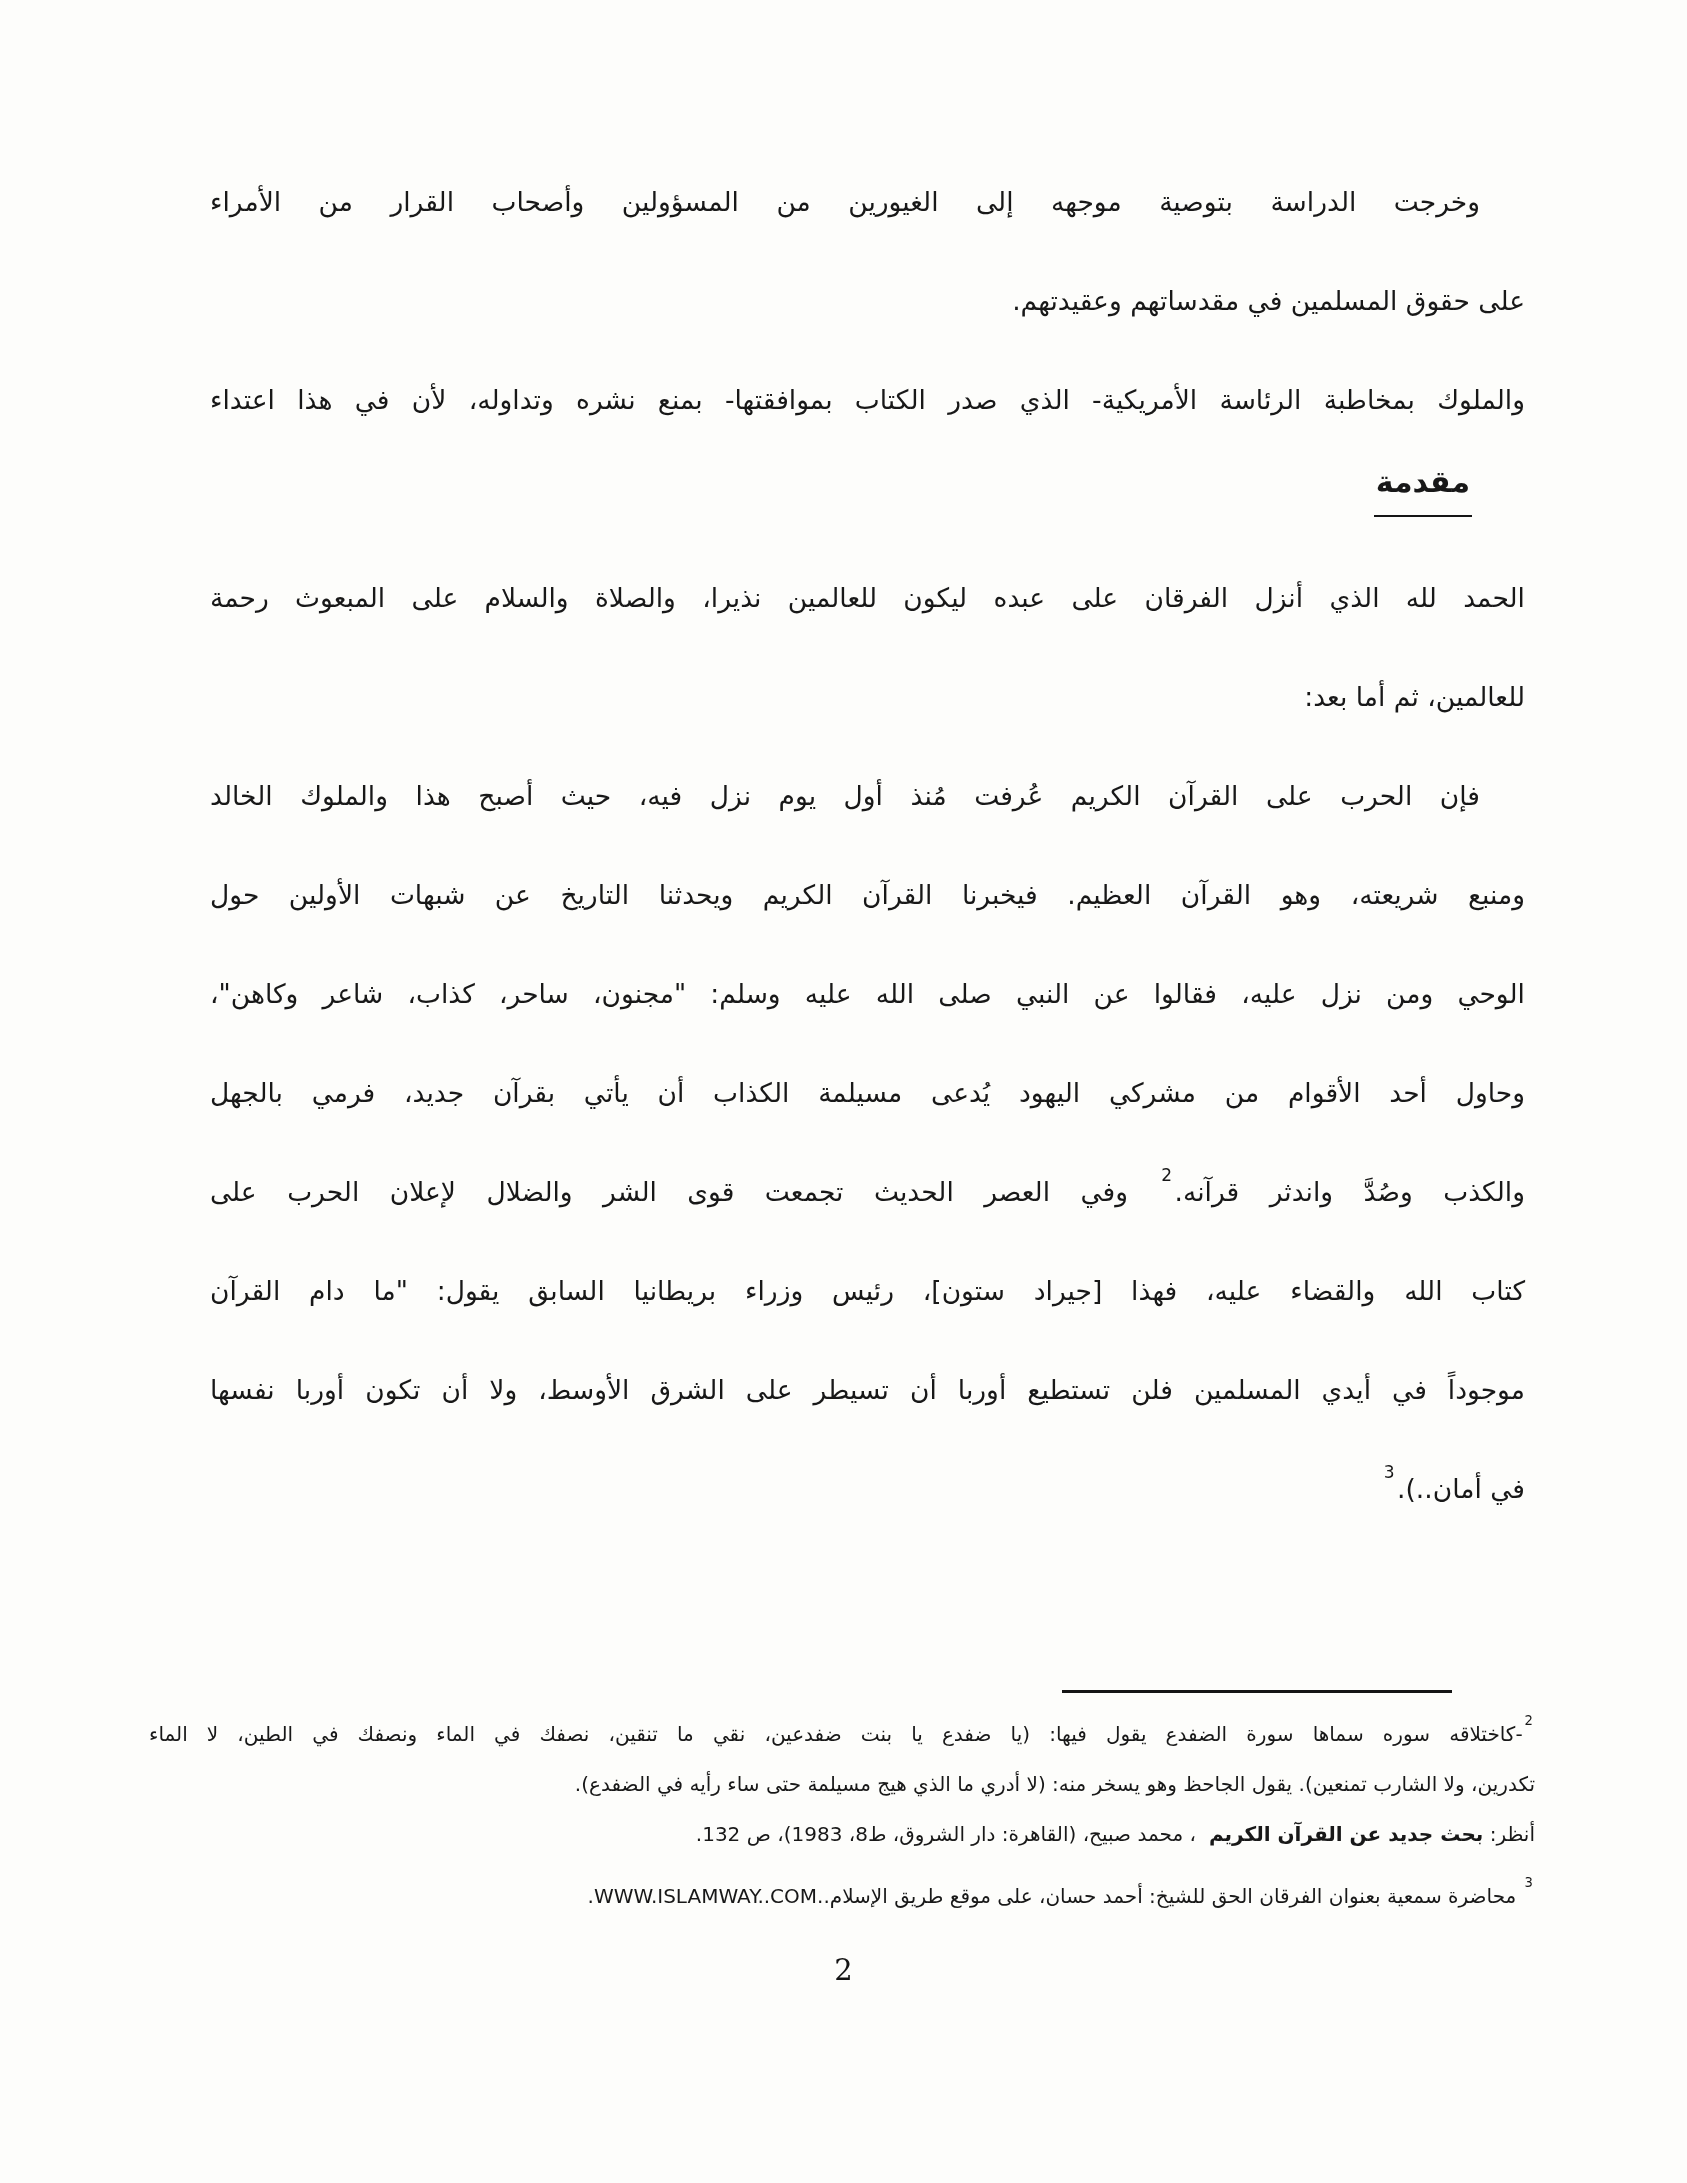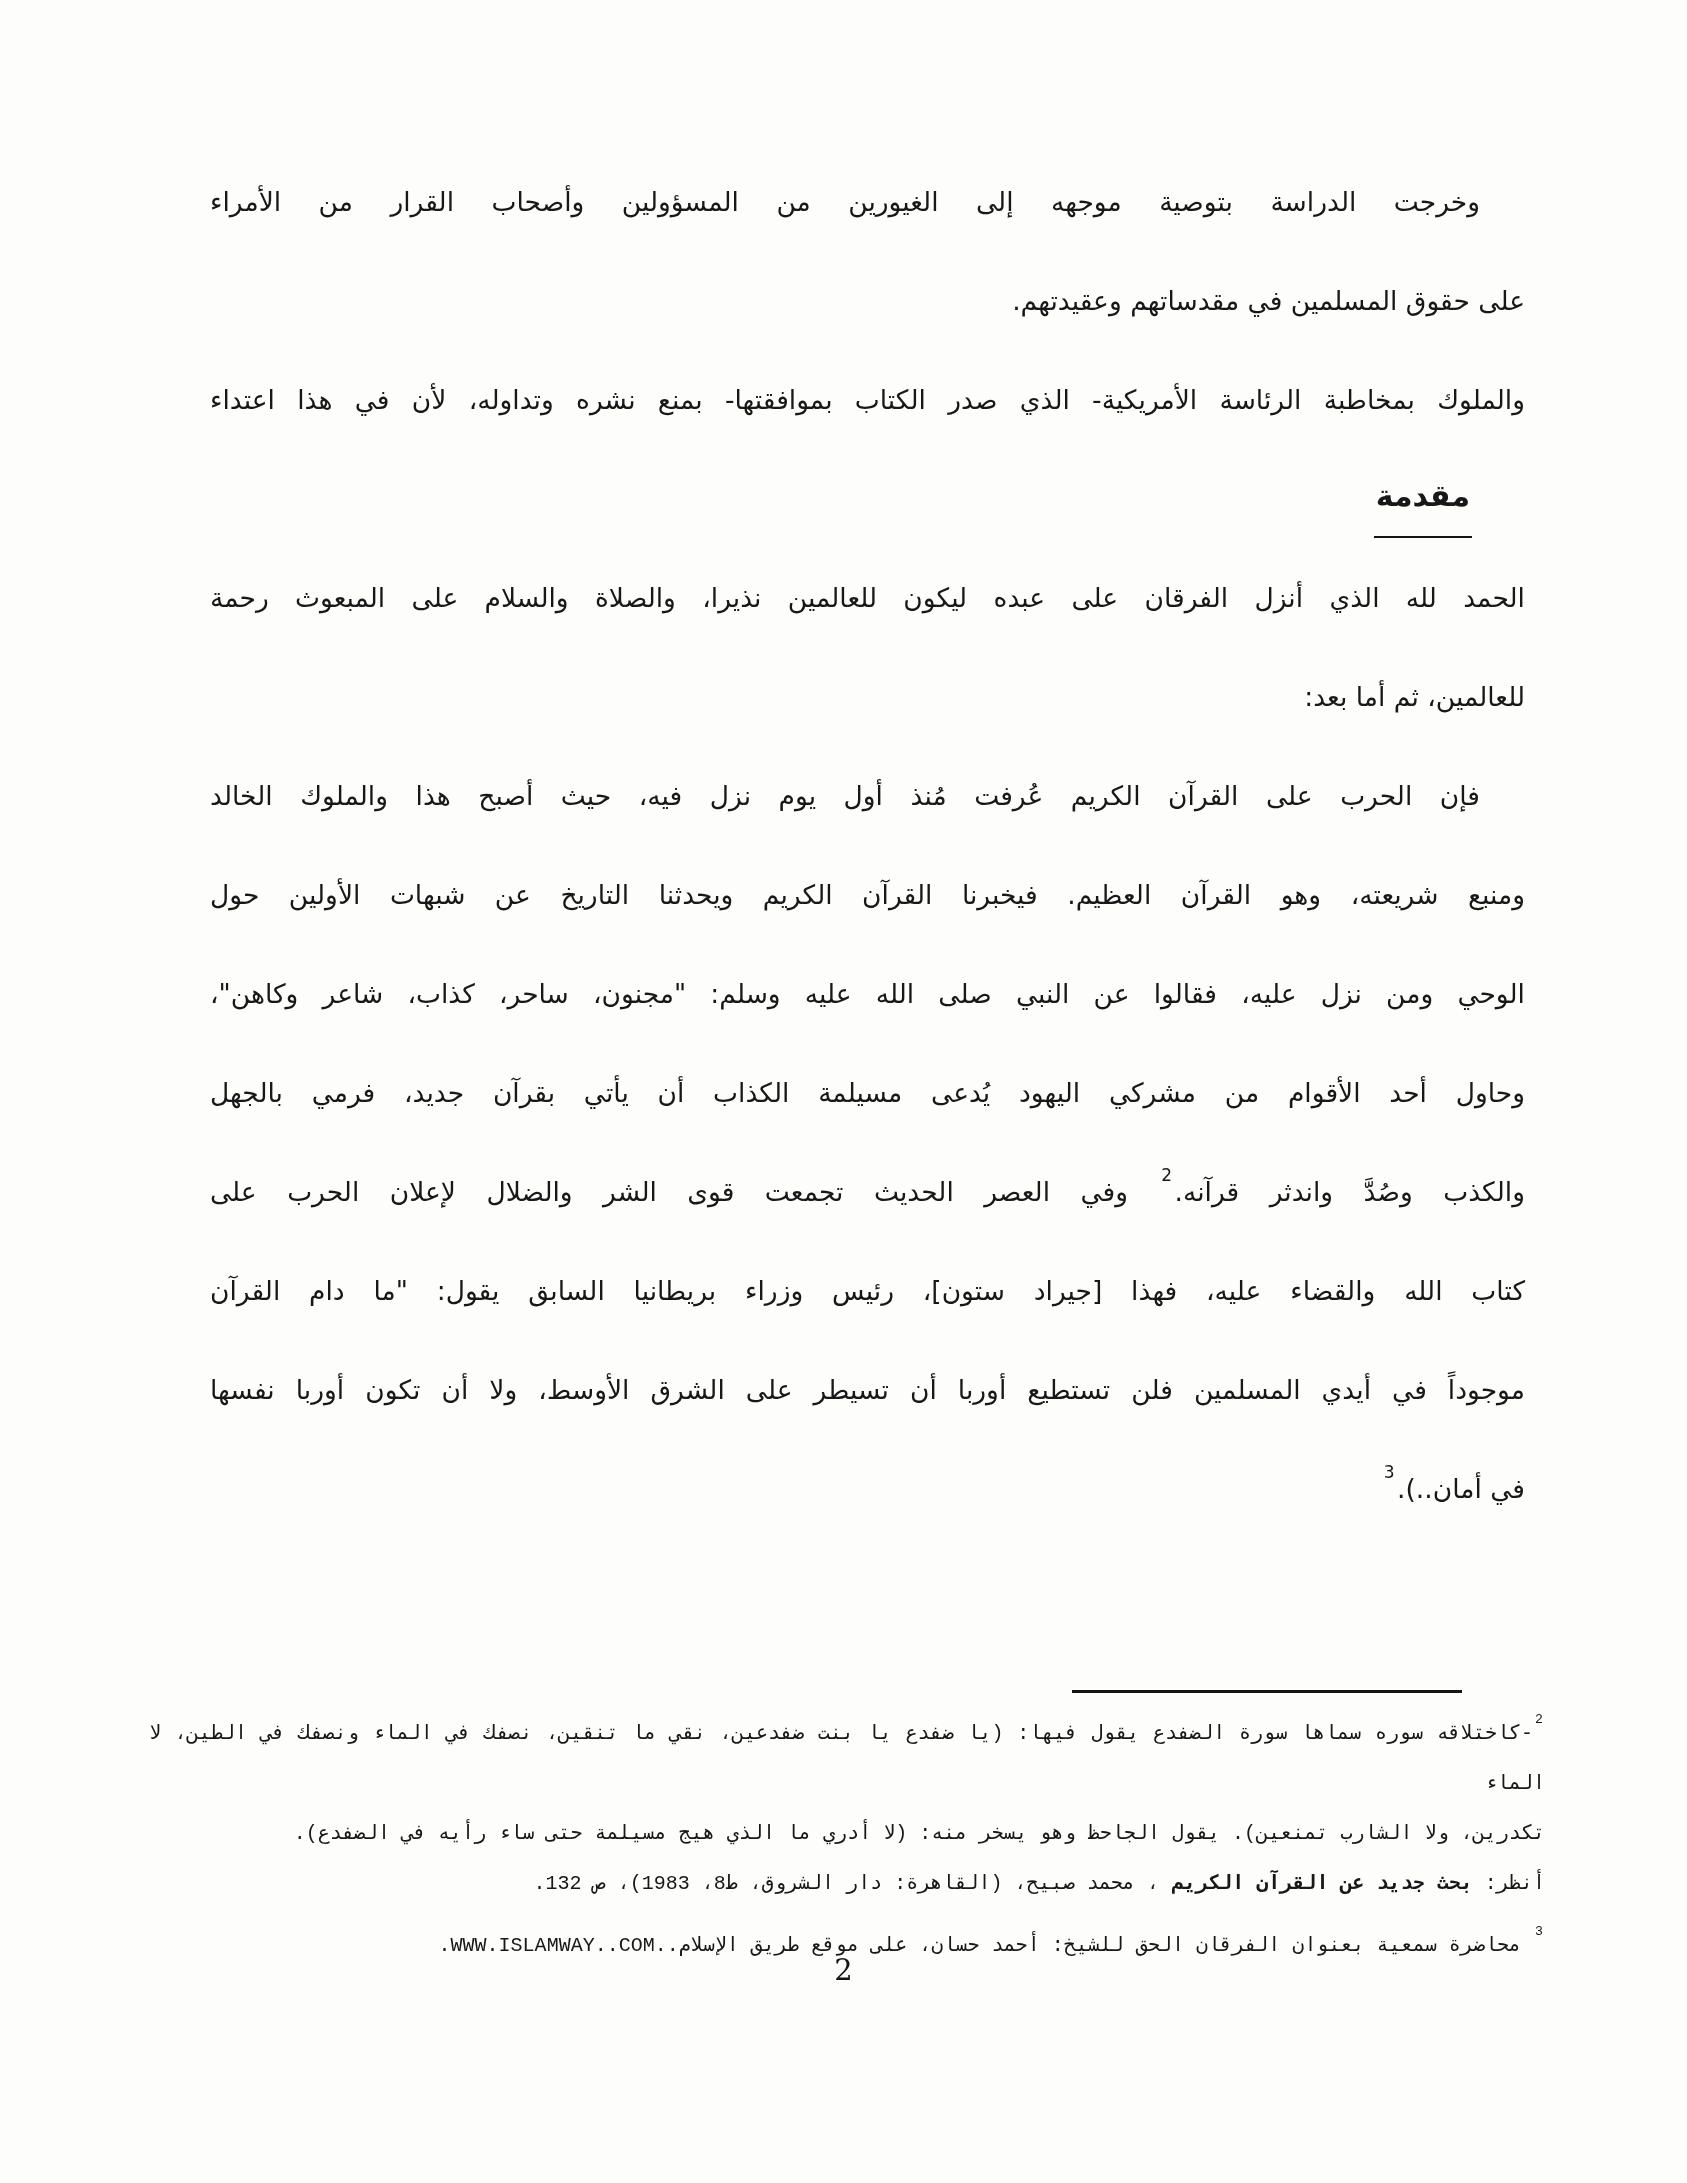--- a/index.html
+++ b/index.html
@@ -39,32 +39,31 @@
     position: relative;
     top: -10.6px;
     padding: 0 2.6px;
   }
   .heading-line { height: 99px; }
   .heading-text {
     display: inline-block;
     font-weight: bold;
     font-size: 30px;
     line-height: 46px;
-    margin-top: 24px;
+    margin-top: 10px;
     margin-right: 53px;
-    padding: 0 2px 17px 2px;
+    padding: 0 2px 10px 2px;
     border-bottom: 2.6px solid #151515;
   }
   .footnote-section {
     position: absolute;
     top: 1690px;
-    right: 142px;
+    right: 152px;
     left: 149px;
     font-size: 20px;
-    font-family: Liberation Mono, monospace;
   }
   .fn-rule {
     width: 390px;
     height: 2.6px;
     background: #151515;
     margin-right: 83px;
     margin-bottom: 16px;
   }
   .fn-line {
     line-height: 50px;

